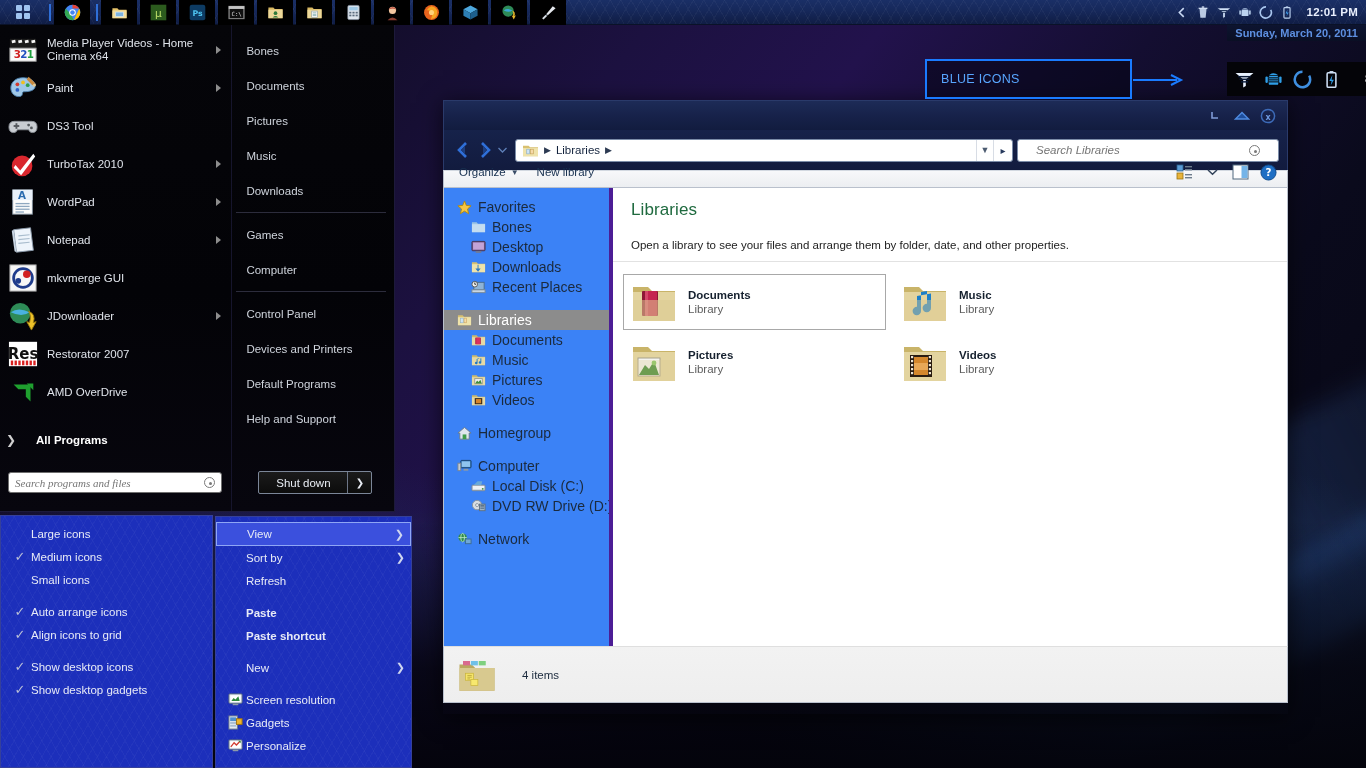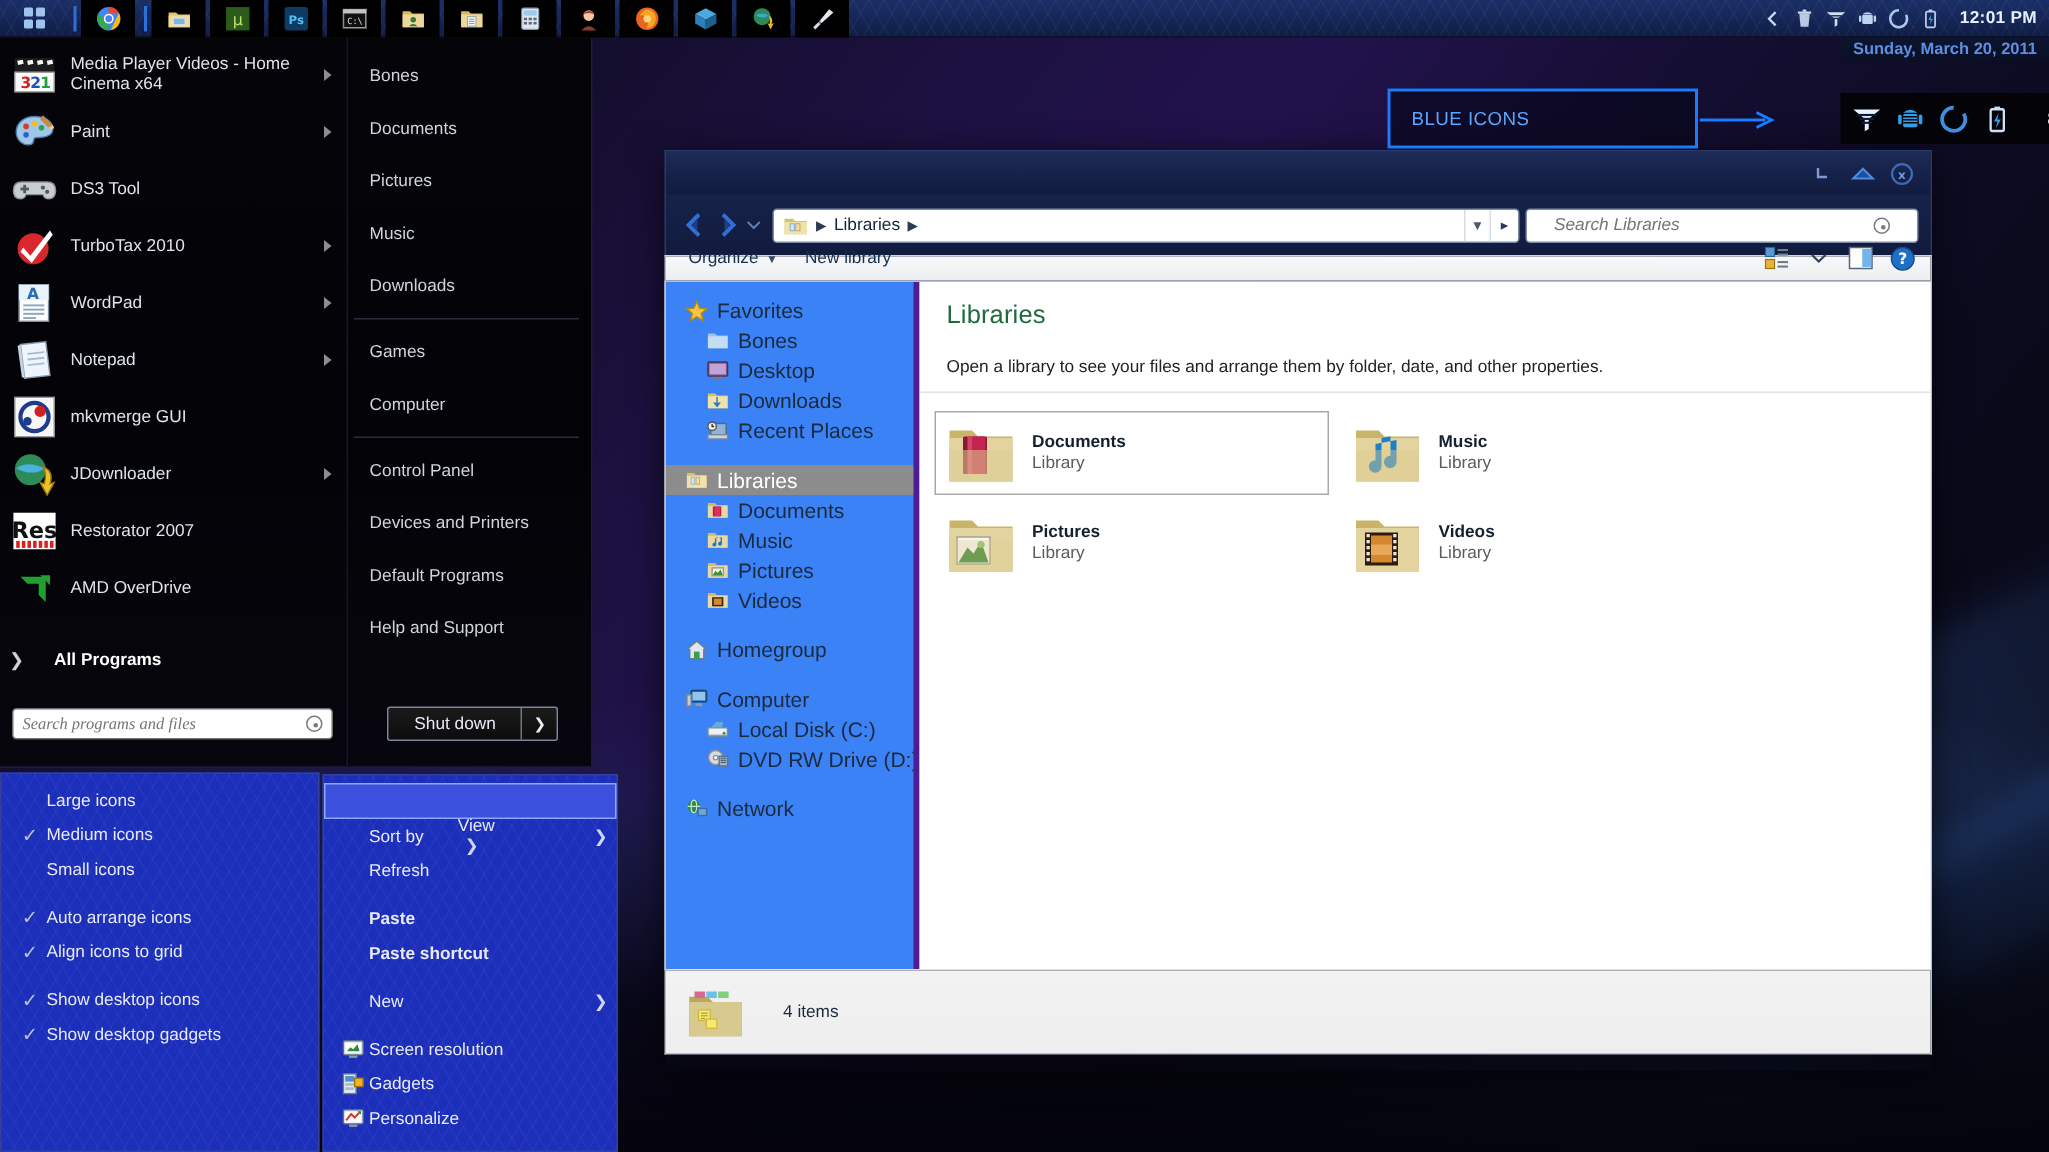--- a/index.html
+++ b/index.html
@@ -151,21 +151,21 @@
       #1c2fbb;
     border:1px solid #35409a;
     color:#e7eaf6; font-size:11.5px;
   }
   #ctx-view { left:0px; top:515px; width:213px; height:253px; }
   #ctx-main { left:215px; top:516px; width:197px; height:252px; }
 
   .ctx-item {
     height:23px; display:flex; align-items:center; padding-left:8px; cursor:pointer; position:relative;
   }
-  .ctx-item.sel { background:#3b50dd; border:1px solid #8fa6f5; height:24px;flex-direction:column; }
+  .ctx-item.sel { background:#3b50dd; border:1px solid #8fa6f5; height:24px; }
   .ctx-check { width:22px; flex:0 0 22px; color:#b9bfd6; font-size:13px; text-align:center; line-height:1; }
   .ctx-ico { width:22px; flex:0 0 22px; display:flex; align-items:center; justify-content:center; }
   .ctx-lbl { flex:1; }
   .ctx-lbl.b { font-weight:bold; }
   .ctx-accel { color:#dfe4f5; padding-right:8px; font-size:11px; }
   .ctx-sub { color:#cfd6ef; font-size:11px; padding-right:6px; }
   .ctx-gap { height:9px; }
 
   
   #explorer {

